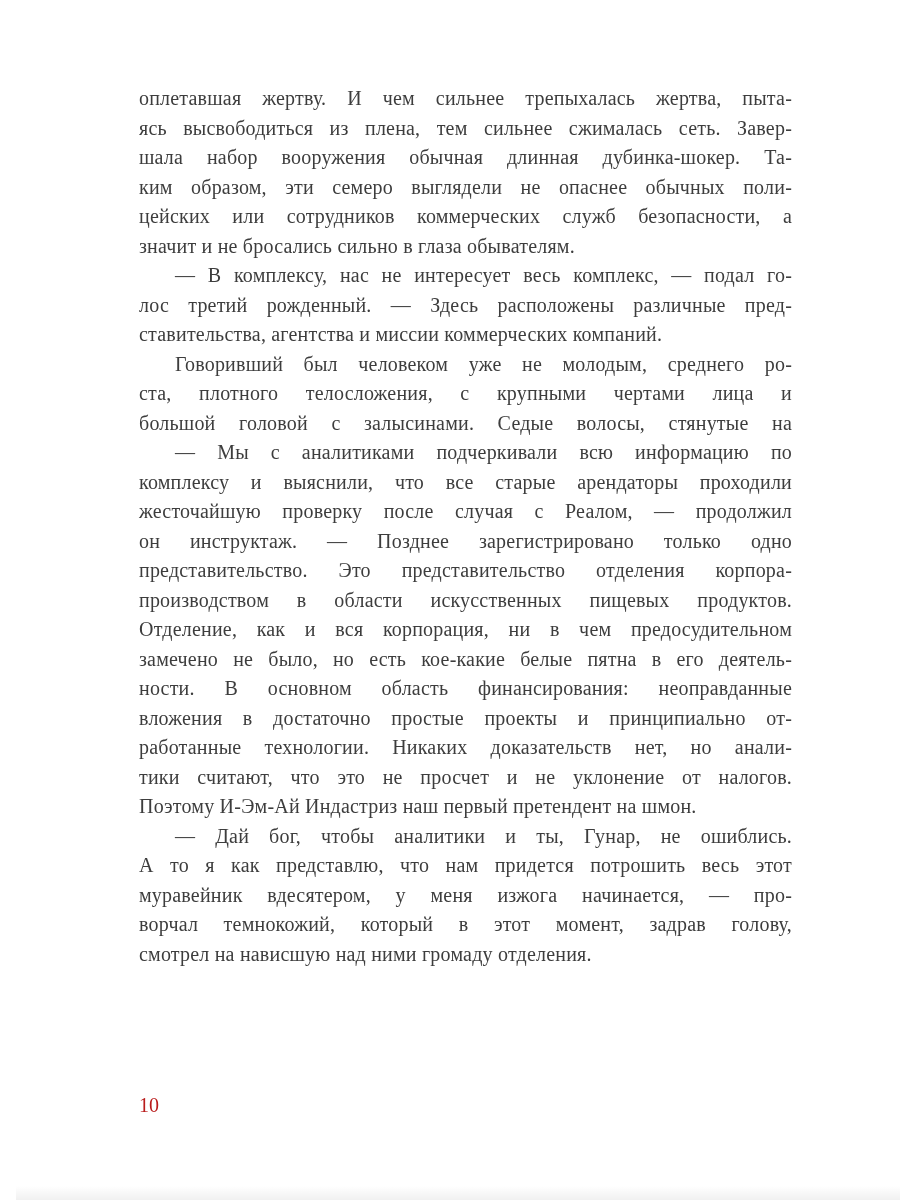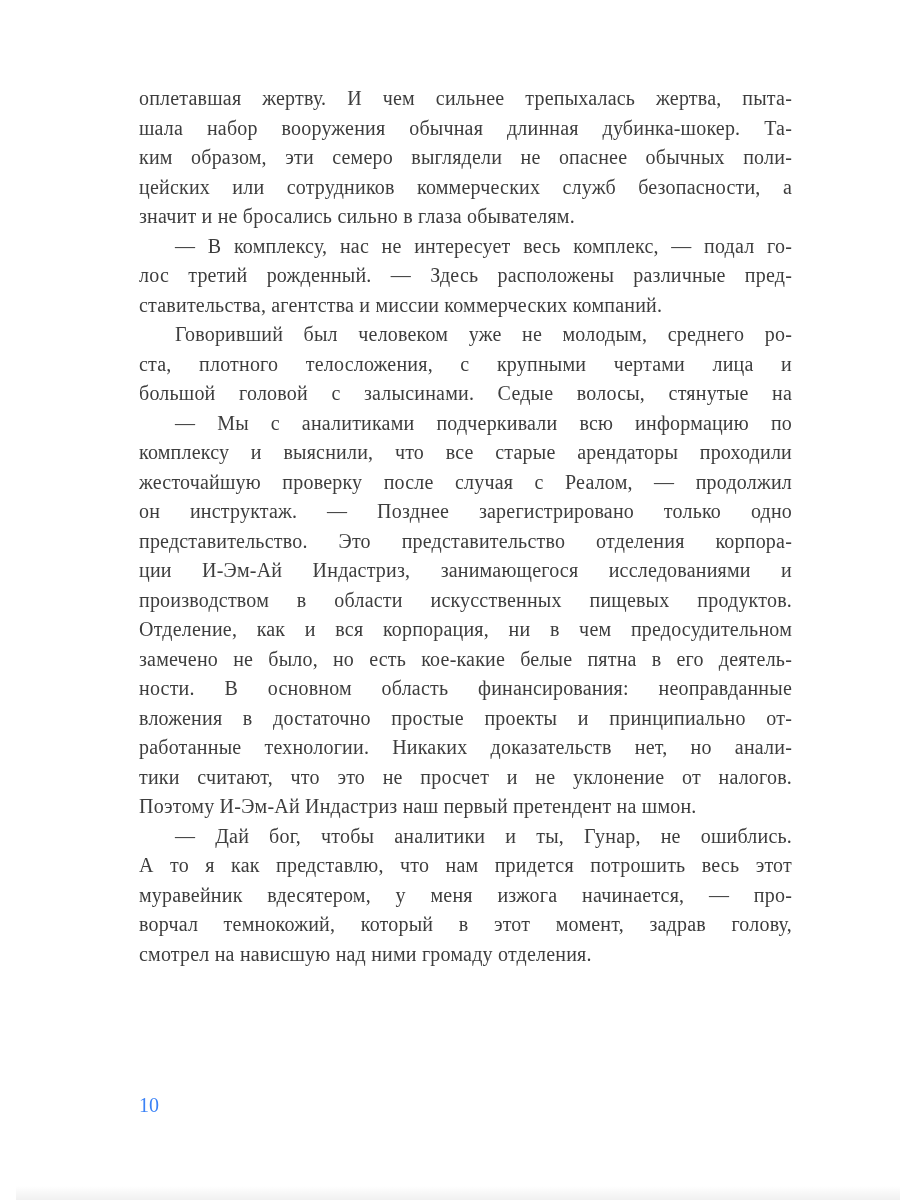--- a/index.html
+++ b/index.html
@@ -40,39 +40,40 @@
   }
   .paragraph.indent .line.first {
     padding-left: 36px;
   }
   .page-number {
     position: absolute;
     left: 123px;
     top: 1091px;
     font-size: 20px;
     line-height: 29.5px;
-    color: #3b82f6;
+    color: #b91c1c;
   }
   .page-edge-shadow {
     position: absolute;
     left: 0;
     bottom: 0;
     width: 100%;
     height: 14px;
     background: linear-gradient(to bottom, rgba(255,255,255,0), rgba(0,0,0,0.06));
     pointer-events: none;
   }
 </style>
 </head>
 <body>
 
 <div class="book-page">
   <div class="text-area" id="text-area">
       <p class="paragraph">
         <span class="line first">оплетавшая жертву. И чем сильнее трепыхалась жертва, пыта-</span>
+        <span class="line">ясь высвободиться из плена, тем сильнее сжималась сеть. Завер-</span>
         <span class="line">шала набор вооружения обычная длинная дубинка-шокер. Та-</span>
         <span class="line">ким образом, эти семеро выглядели не опаснее обычных поли-</span>
         <span class="line">цейских или сотрудников коммерческих служб безопасности, а</span>
         <span class="line final">значит и не бросались сильно в глаза обывателям.</span>
       </p>
       <p class="paragraph indent">
         <span class="line first">— В комплексу, нас не интересует весь комплекс, — подал го-</span>
         <span class="line">лос третий рожденный. — Здесь расположены различные пред-</span>
         <span class="line final">ставительства, агентства и миссии коммерческих компаний.</span>
       </p>
@@ -80,21 +81,20 @@
         <span class="line first">Говоривший был человеком уже не молодым, среднего ро-</span>
         <span class="line">ста, плотного телосложения, с крупными чертами лица и</span>
         <span class="line">большой головой с залысинами. Седые волосы, стянутые на</span>
       </p>
       <p class="paragraph indent">
         <span class="line first">— Мы с аналитиками подчеркивали всю информацию по</span>
         <span class="line">комплексу и выяснили, что все старые арендаторы проходили</span>
         <span class="line">жесточайшую проверку после случая с Реалом, — продолжил</span>
         <span class="line">он инструктаж. — Позднее зарегистрировано только одно</span>
         <span class="line">представительство. Это представительство отделения корпора-</span>
-        <span class="line">ции И-Эм-Ай Индастриз, занимающегося исследованиями и</span>
         <span class="line">производством в области искусственных пищевых продуктов.</span>
         <span class="line">Отделение, как и вся корпорация, ни в чем предосудительном</span>
         <span class="line">замечено не было, но есть кое-какие белые пятна в его деятель-</span>
         <span class="line">ности. В основном область финансирования: неоправданные</span>
         <span class="line">вложения в достаточно простые проекты и принципиально от-</span>
         <span class="line">работанные технологии. Никаких доказательств нет, но анали-</span>
         <span class="line">тики считают, что это не просчет и не уклонение от налогов.</span>
         <span class="line final">Поэтому И-Эм-Ай Индастриз наш первый претендент на шмон.</span>
       </p>
       <p class="paragraph indent">

